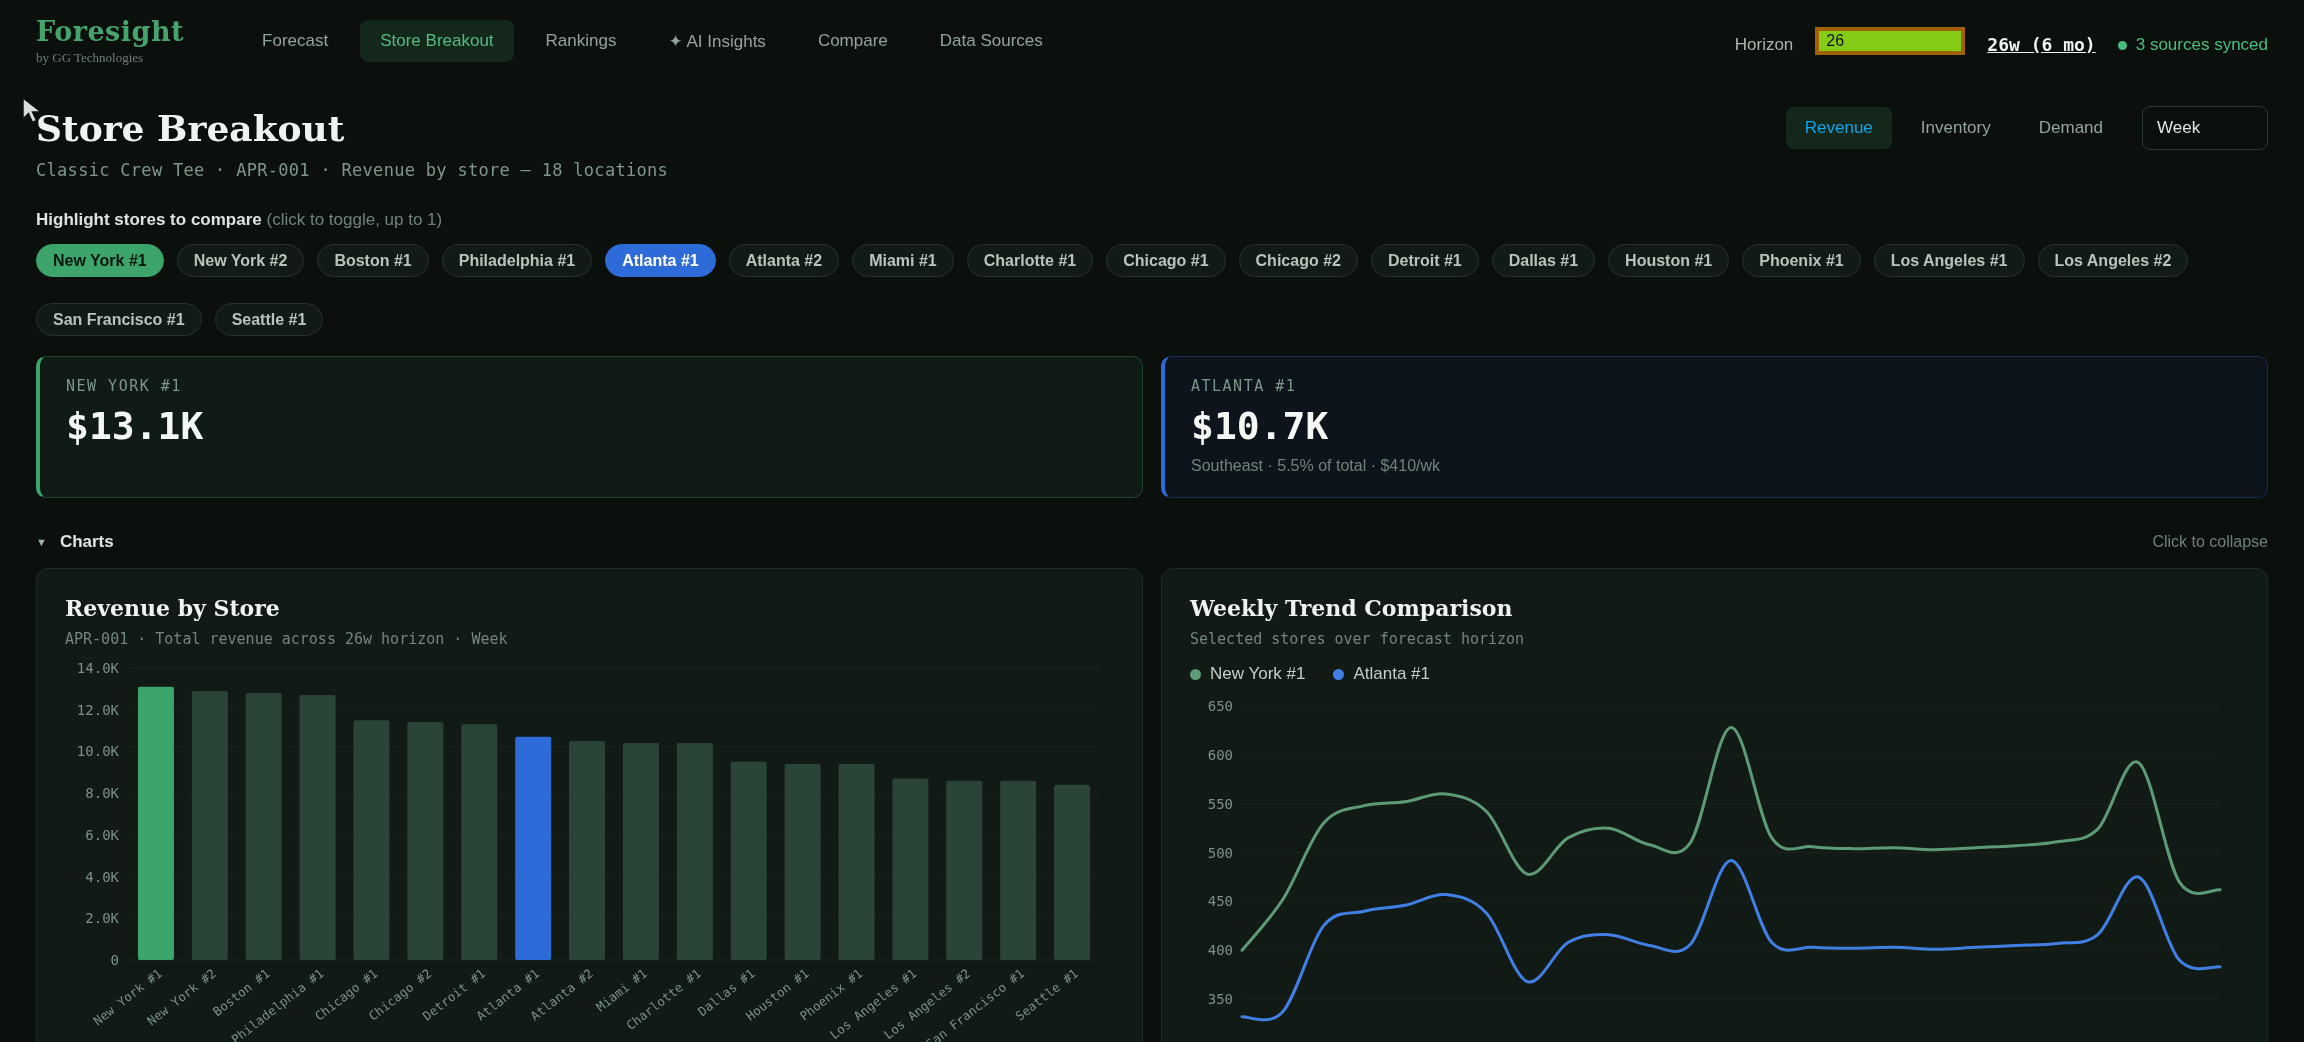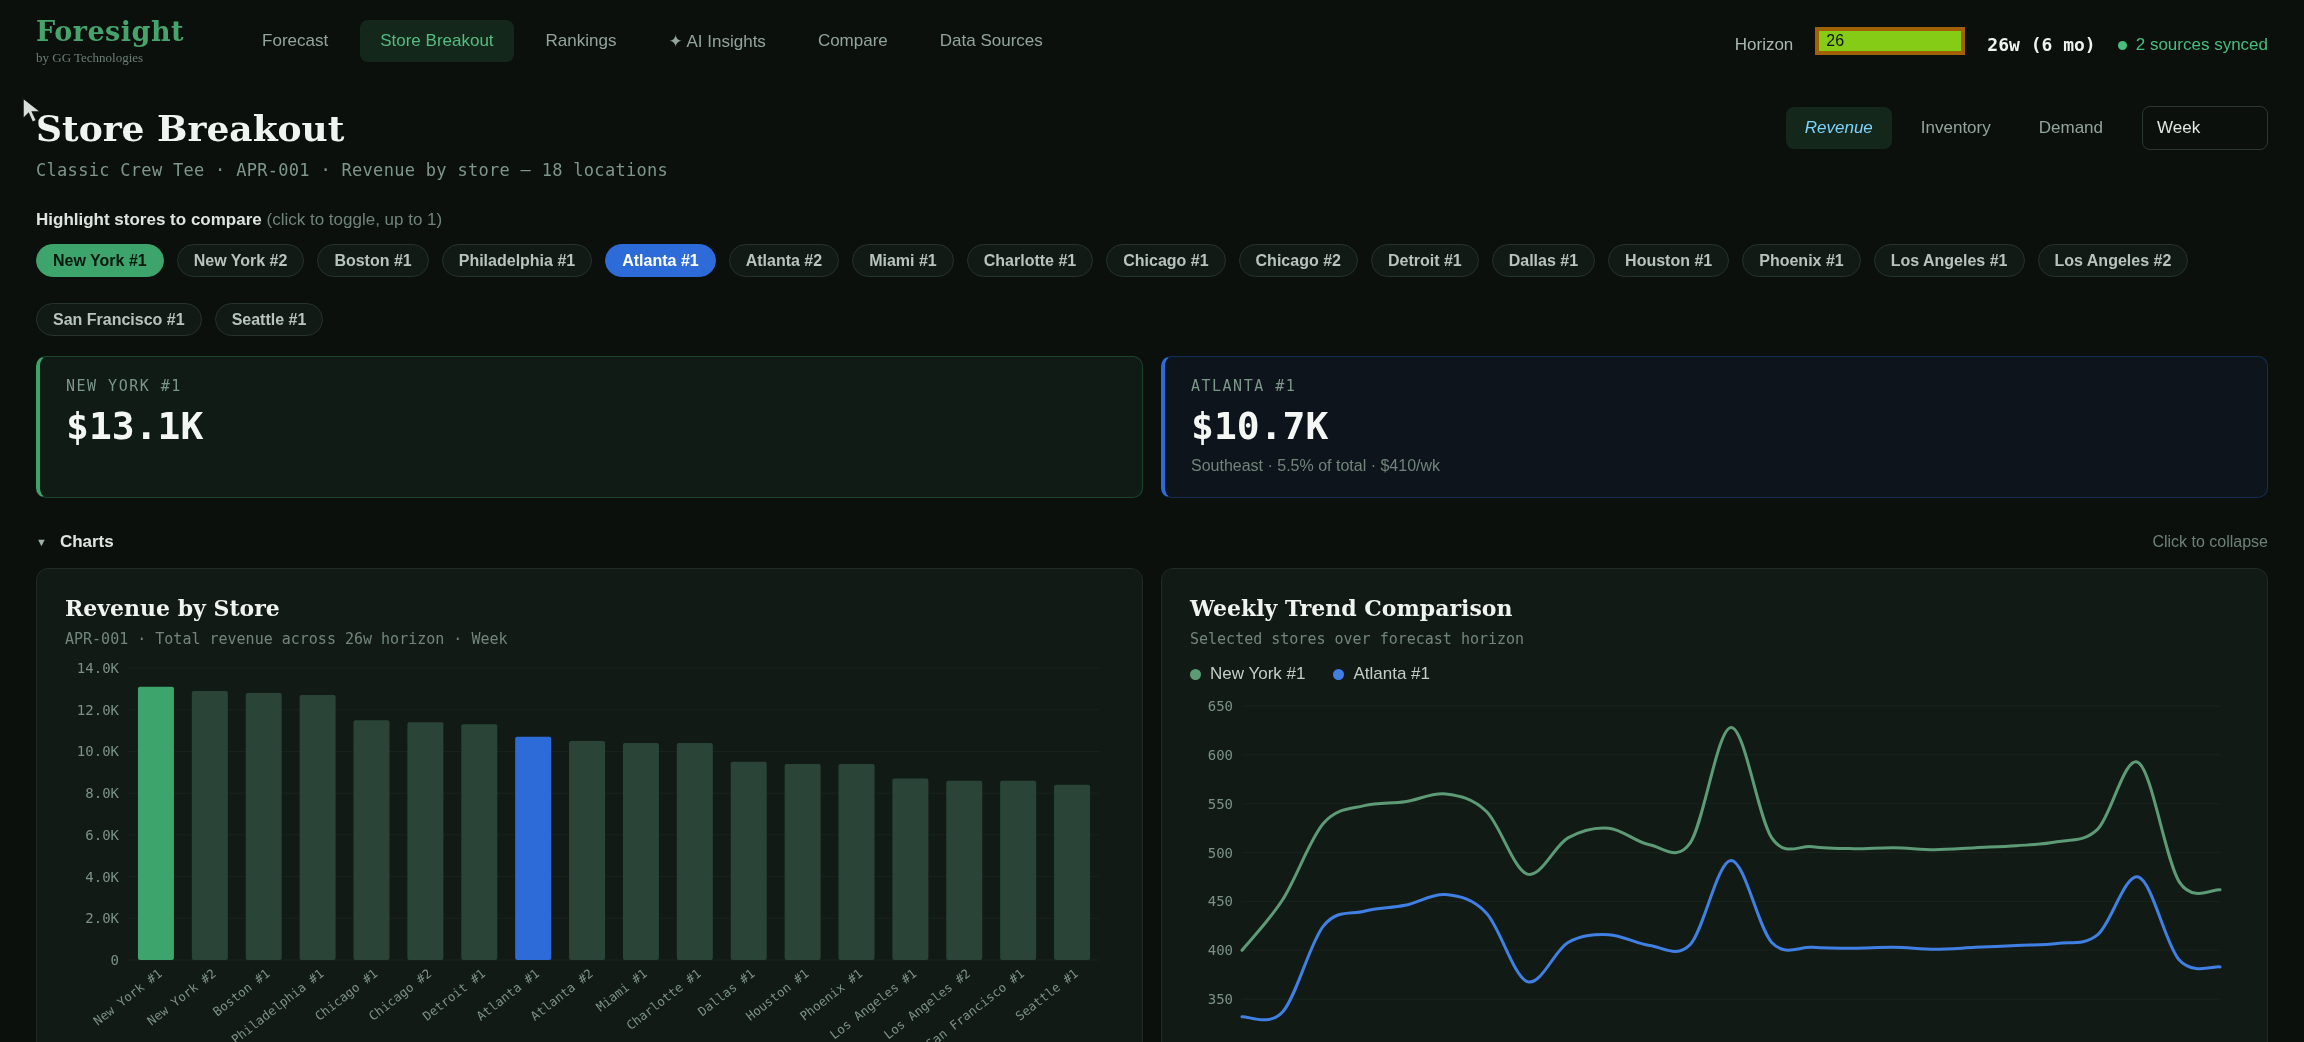--- a/index.html
+++ b/index.html
@@ -16,32 +16,32 @@
   .logo-text { font-family:"DejaVu Serif", serif; font-size:27px; font-weight:700; color:#46a36c; letter-spacing:.5px; }
   .logo-sub { font-size:13px; color:#6c7f74; margin-top:3px;font-family:Liberation Serif, serif; }
   nav { margin-left:58px; display:flex; align-items:center; gap:12px; }
   .nav-item { background:transparent; border:none; cursor:pointer; padding:11px 20px; border-radius:8px;
               font-family:"Liberation Sans",sans-serif; font-size:17px; color:#93a49a; }
   .nav-item.active { background:rgba(70,163,108,.16); color:#55bb81; }
   .horizon-group { margin-left:auto; display:flex; align-items:flex-end; gap:22px; }
   .horizon-label { font-size:17px; color:#a9b8ae; }
   .horizon-input { width:150px; height:28px; background:#84cc16; color:#101010; border:4px solid #a16207;
                    font-size:16px; padding:0 7px; font-family:"Liberation Sans",sans-serif; }
-  .horizon-badge { font-family:"DejaVu Sans Mono",monospace; font-size:18px; font-weight:700; color:#eef3ef; }
+  .horizon-badge { font-family:"DejaVu Sans Mono",monospace; font-size:18px; font-weight:700; color:#eef3ef;text-decoration:underline; }
   .sync { display:flex; align-items:center; gap:9px; font-size:17px; color:#49bd7d; }
   .sync-dot { width:9px; height:9px; border-radius:50%; background:#49bd7d; }
 
   
   main { padding:0 36px; }
   .title-row { display:flex; align-items:center; margin-top:26px; }
   h1 { margin:0; font-family:"DejaVu Serif",serif; font-size:36px; font-weight:700; color:#f0f4f0; }
   .view-tabs { margin-left:auto; display:flex; align-items:center; gap:10px; }
   .view-tab { background:transparent; border:none; cursor:pointer; padding:11px 19px; border-radius:8px;
               font-family:"Liberation Sans",sans-serif; font-size:17px; color:#93a49a; }
-  .view-tab.active { background:rgba(70,163,108,.16); color:#7dd3fc;font-style:italic; }
+  .view-tab.active { background:rgba(70,163,108,.16); color:#0ea5e9; }
   .period-btn { margin-left:20px; width:126px; text-align:left; background:transparent; cursor:pointer;
                 border:1px solid #2c3832; border-radius:8px; padding:11px 14px;
                 font-family:"Liberation Sans",sans-serif; font-size:17px; color:#dfe6e0; }
   .subtitle { margin-top:10px; font-family:"DejaVu Sans Mono",monospace; font-size:17px; color:#7e968b; letter-spacing:.3px; }
 
   .chips-heading { margin-top:30px; font-size:17px; color:#dde4de; }
   .chips-heading b { font-weight:700; }
   .chips-note { color:#70837a; font-weight:400; }
   .chips { display:flex; flex-wrap:wrap; gap:13px; margin-top:14px; }
   .chip { height:33px; display:flex; align-items:center; padding:0 16px; border-radius:17px; cursor:pointer;
@@ -97,21 +97,21 @@
       <button class="nav-item">✦ AI Insights</button>
       <button class="nav-item">Compare</button>
       <button class="nav-item">Data Sources</button>
     </nav>
   <div class="horizon-group">
     <span class="horizon-label">Horizon</span>
     <input class="horizon-input" value="26" style="">
     <span class="horizon-badge mono">26w (6 mo)</span>
     <div class="sync">
       <span class="sync-dot"></span>
-      <span>2 sources synced</span>
+      <span>3 sources synced</span>
     </div>
   </div>
 </header>
 
 <main>
   <div class="title-row">
     <h1>Store Breakout</h1>
     <div class="view-tabs" id="view-tabs">
         <button class="view-tab active">Revenue</button>
         <button class="view-tab">Inventory</button>

